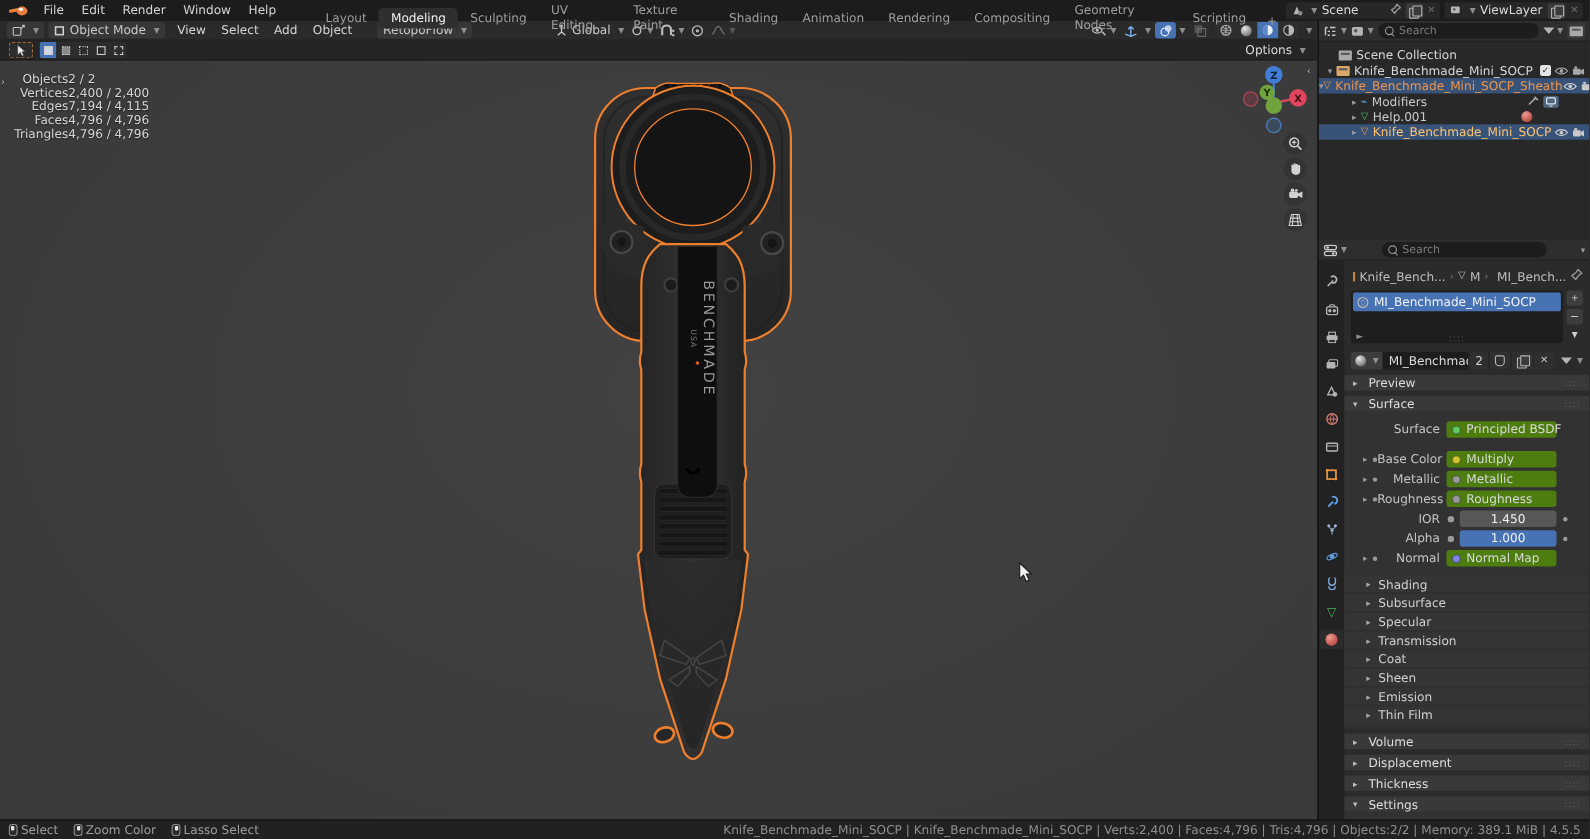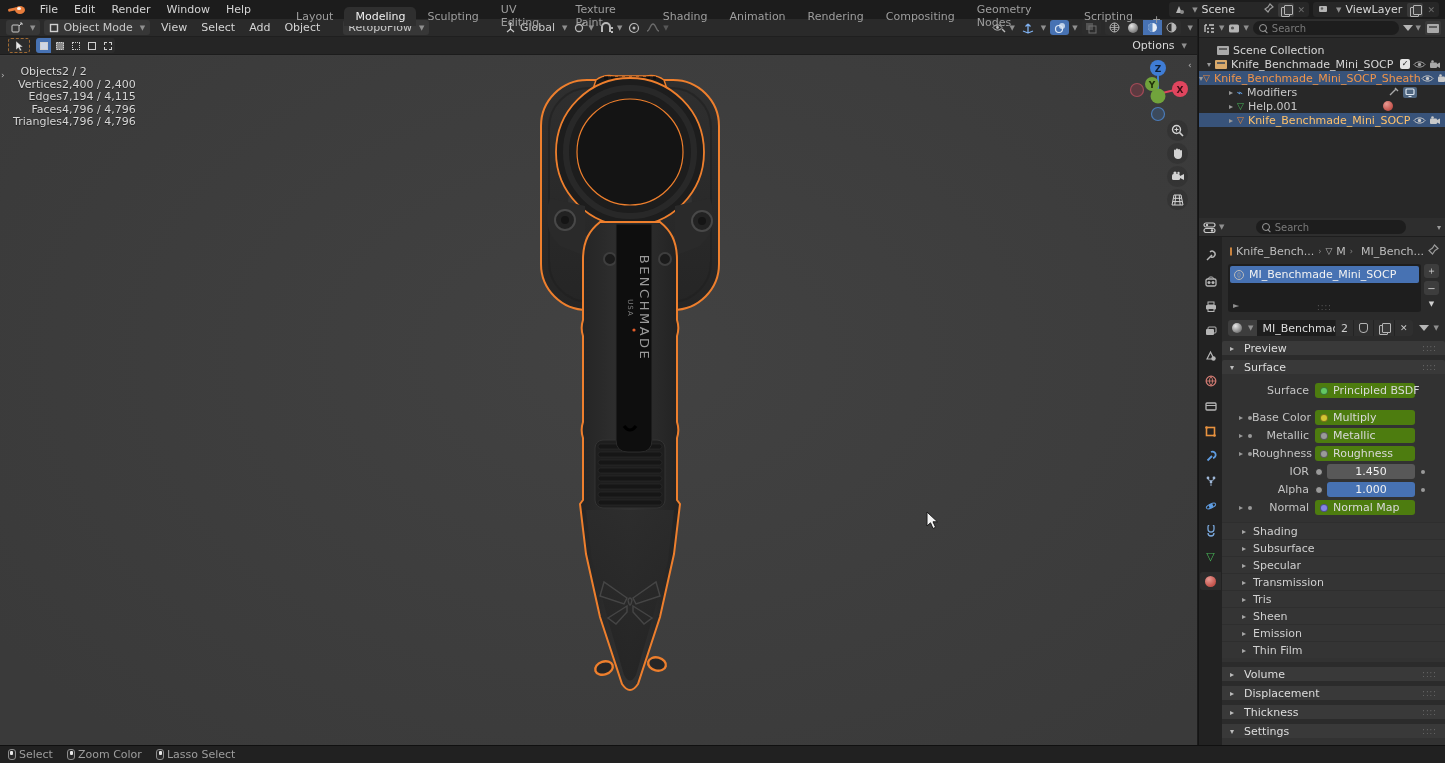--- a/index.html
+++ b/index.html
@@ -883,21 +883,21 @@
       <div class="subpanel">
           <span class="pchev">▸</span>
           <span>Specular</span>
         </div>
       <div class="subpanel">
           <span class="pchev">▸</span>
           <span>Transmission</span>
         </div>
       <div class="subpanel">
           <span class="pchev">▸</span>
-          <span>Tris</span>
+          <span>Coat</span>
         </div>
       <div class="subpanel">
           <span class="pchev">▸</span>
           <span>Sheen</span>
         </div>
       <div class="subpanel">
           <span class="pchev">▸</span>
           <span>Emission</span>
         </div>
       <div class="subpanel">
@@ -938,13 +938,14 @@
     <span>Select</span>
   </span>
   <span class="hint">
     <span class="mouse-ico m"></span>
     <span>Zoom Color</span>
   </span>
   <span class="hint">
     <span class="mouse-ico r"></span>
     <span>Lasso Select</span>
   </span>
+  <span id="status-right" class="nowrap">Knife_Benchmade_Mini_SOCP | Knife_Benchmade_Mini_SOCP | Verts:2,400 | Faces:4,796 | Tris:4,796 | Objects:2/2 | Memory: 389.1 MiB | 4.5.5</span>
 </div>
 
 </body></html>

